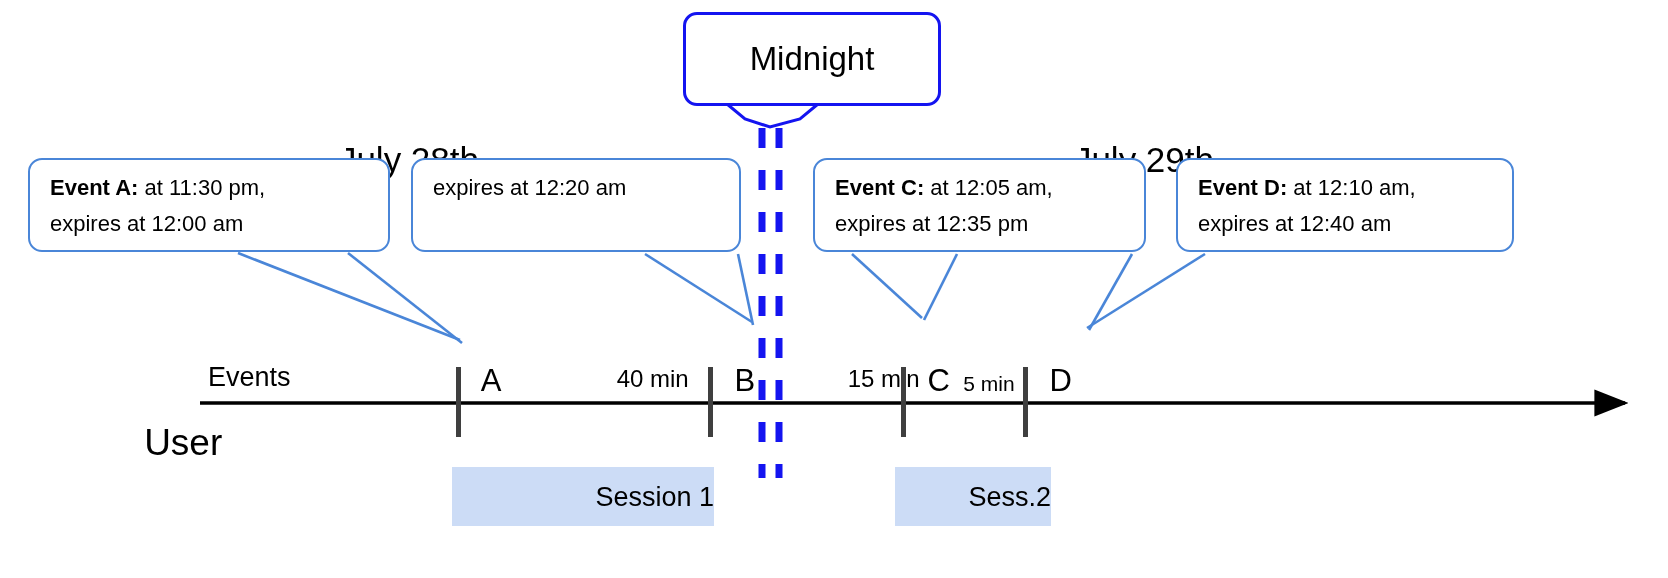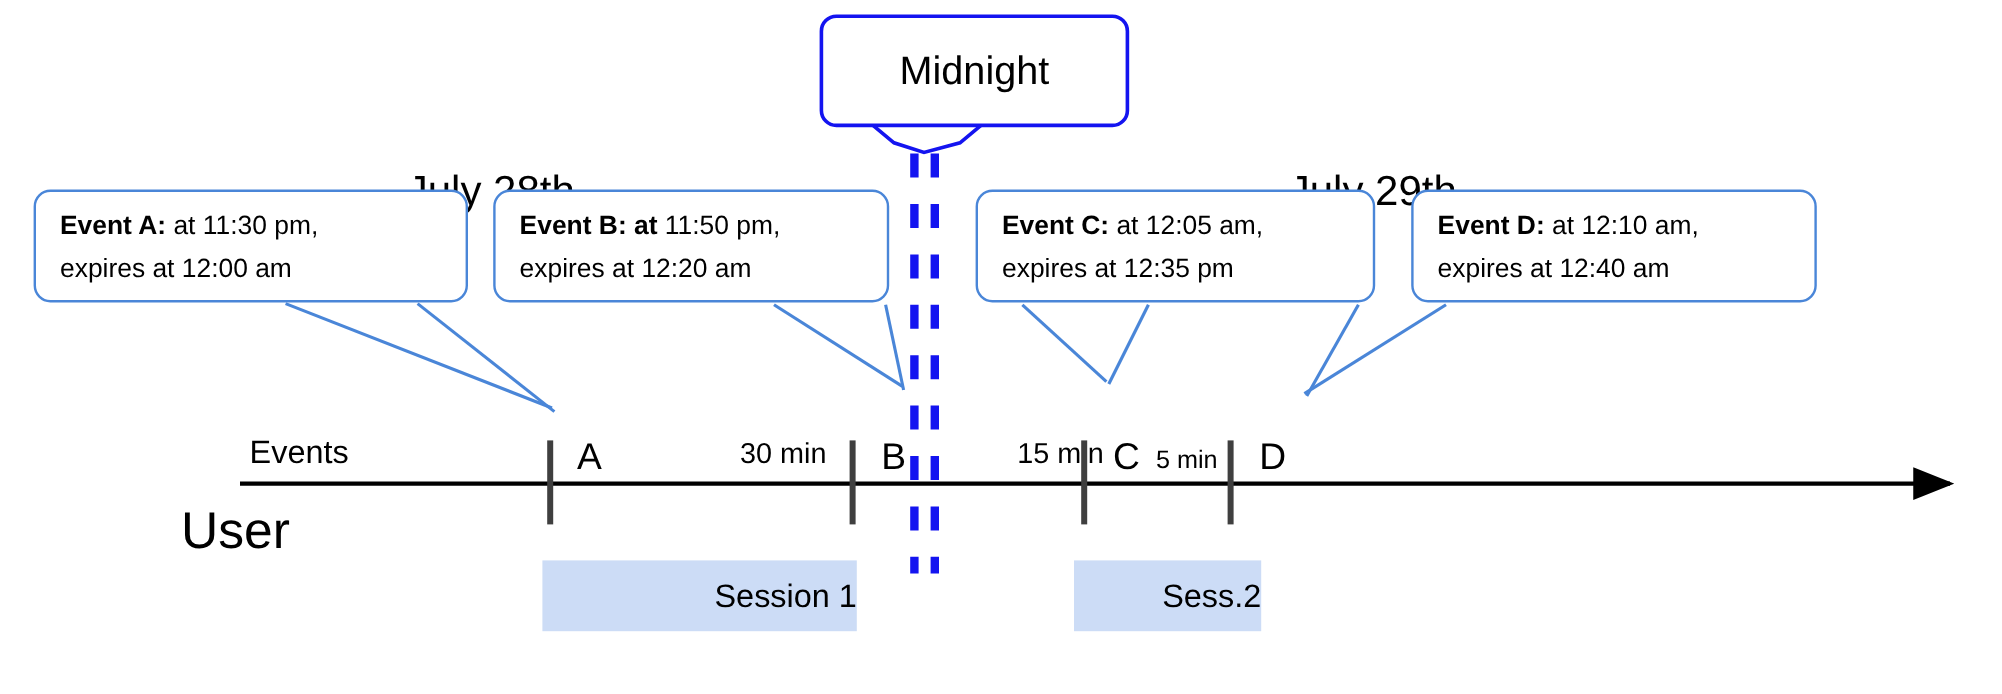--- a/index.html
+++ b/index.html
@@ -31,21 +31,21 @@
 
   
   .tx { position: absolute; white-space: pre; color: #000000; }
 
   .date-label {
     font-size: 35px;
     line-height: 40px;
     letter-spacing: 0px;
   }
   .axis-name {
-    font-size: 43px;
+    font-size: 37px;
     line-height: 38px;
   }
   .events-name {
     font-size: 27px;
     line-height: 30px;
   }
   .tick-letter {
     font-size: 31px;
     line-height: 34px;
   }
@@ -147,23 +147,20 @@
   </div>
 
   <div class="callout" style="left:28px; top:158px; width:362px; height:94px;">
     <div>
       <b>Event A:</b><span> at 11:30 pm,</span>
     </div>
     <div>expires at 12:00 am</div>
   </div>
 
   <div class="callout" style="left:411px; top:158px; width:330px; height:94px;">
-    <div>
-      <b>Event B: at</b><span> 11:50 pm,</span>
-    </div>
     <div>expires at 12:20 am</div>
   </div>
 
   <div class="callout" style="left:813px; top:158px; width:333px; height:94px;">
     <div>
       <b>Event C:</b><span> at 12:05 am,</span>
     </div>
     <div>expires at 12:35 pm</div>
   </div>
 
@@ -185,21 +182,21 @@
     <span>B</span>
   </div>
   <div class="tx tick-letter" style="left:893px; top:330px;">
     <span>C</span>
   </div>
   <div class="tx tick-letter" style="left:1015px; top:330px;">
     <span>D</span>
   </div>
 
   <div class="tx gap-label" style="left:590px; top:340px;">
-    <span>30 min</span>
+    <span>40 min</span>
   </div>
   <div class="tx gap-label" style="left:821px; top:340px;">
     <span>15 min</span>
   </div>
   <div class="tx gap-label small" style="left:940px; top:345px;">
     <span>5 min</span>
   </div>
 
   <div class="tx axis-name" style="left:103px; top:386px;">
     <span>User</span>

